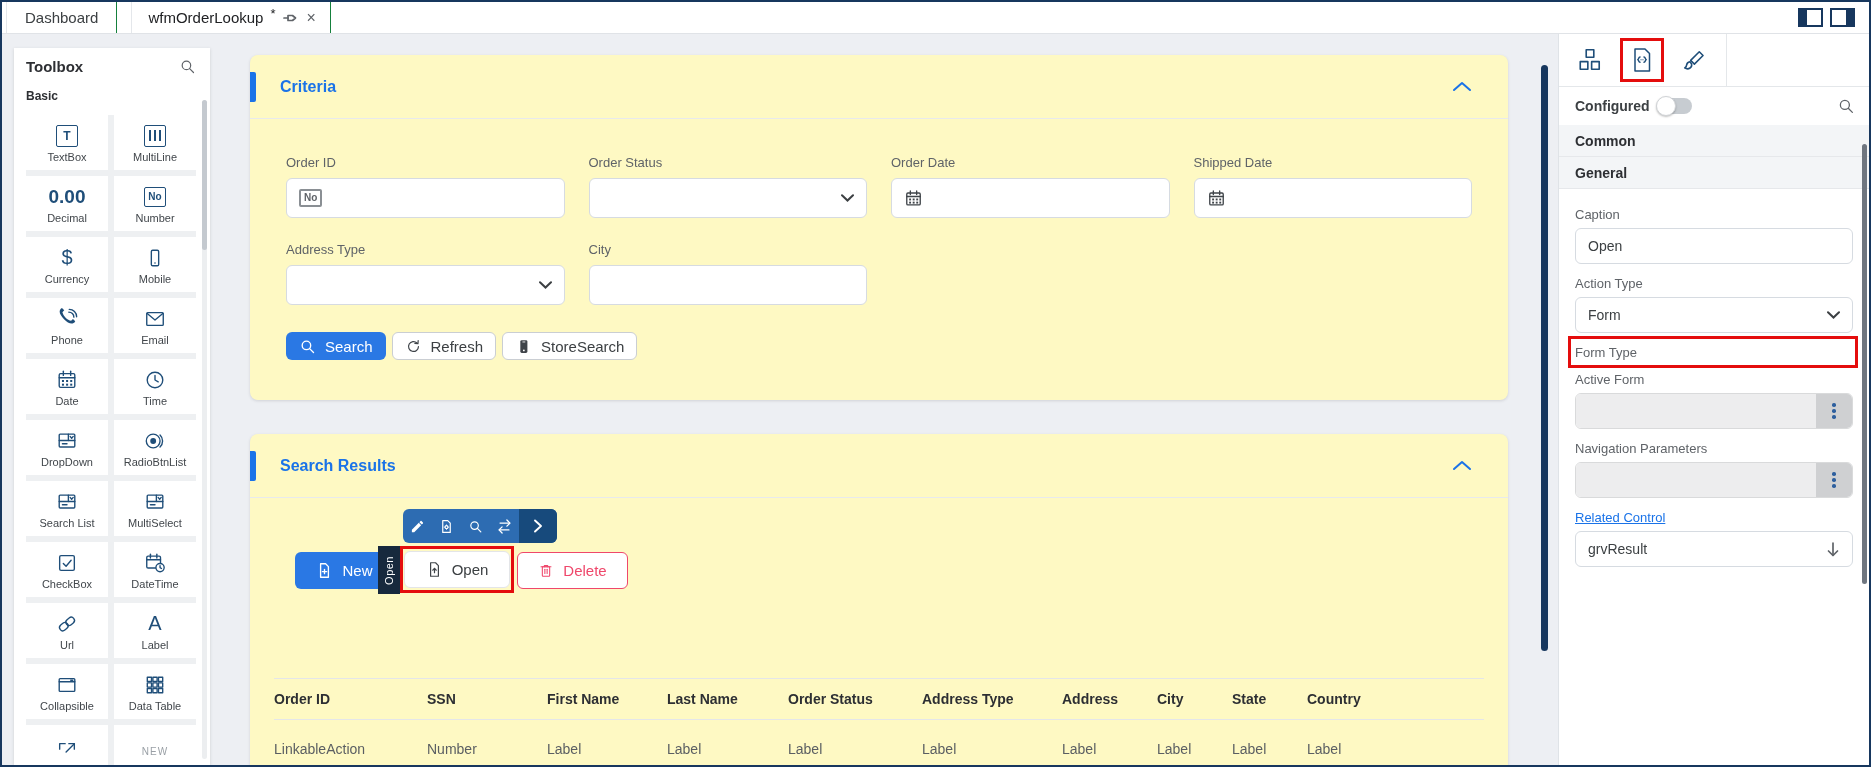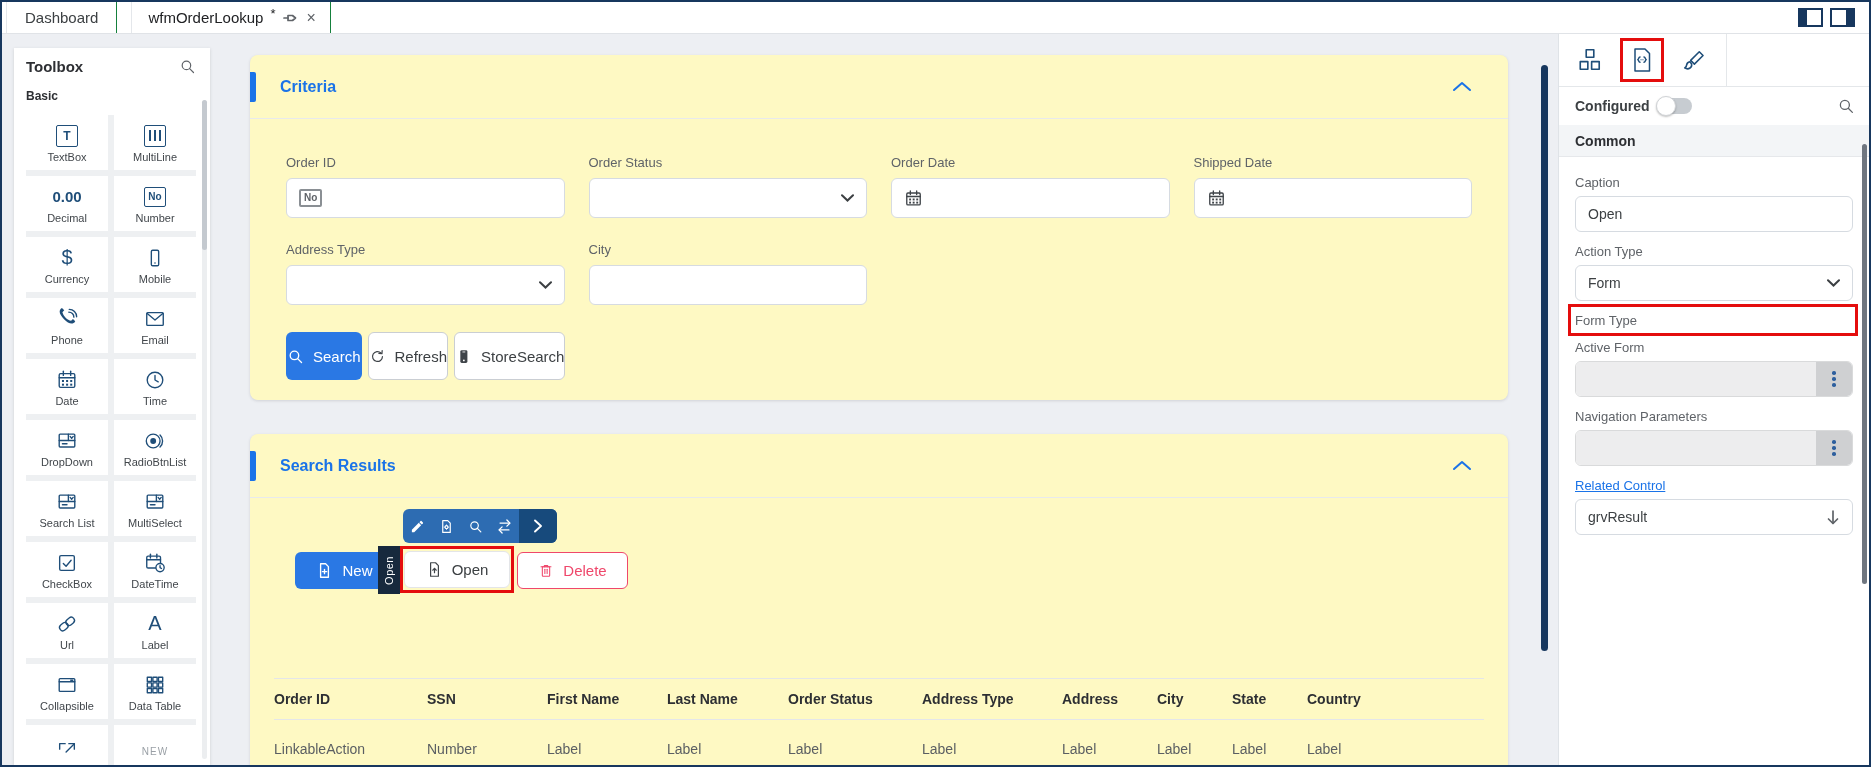--- a/index.html
+++ b/index.html
@@ -28,21 +28,21 @@
   .tbx-title{font-size:15px;font-weight:bold;color:#2d2f33;}
   .tbx-section{margin-top:14px;font-size:12px;font-weight:bold;color:#2d2f33;}
   .tbx-grid{margin-top:12px;display:grid;grid-template-columns:1fr 1fr;gap:6px;background:#eef0f2;}
   .tcard{background:#fff;height:55px;display:flex;flex-direction:column;align-items:center;justify-content:center;gap:3px;cursor:grab;}
   .tcard .lbl{font-size:11px;color:#41464b;line-height:1;}
   .tcard .ic{height:26px;display:flex;align-items:center;justify-content:center;color:#1f4e79;}
   .box-ic{min-width:22px;height:22px;border:1.6px solid #1f4e79;border-radius:2px;display:flex;align-items:center;justify-content:center;font-weight:bold;font-size:12px;color:#1f4e79;padding:0 2px;}
   .box-ic.small{font-size:10px;height:20px;}
   .bars{display:flex;gap:3px;}
   .bars i{width:2px;height:11px;background:#1f4e79;}
-  .txt-ic{font-size:15px;font-weight:bold;color:#1f4e79;}
+  .txt-ic{font-size:19px;font-weight:bold;color:#1f4e79;}
   .txt-ic.big{font-size:20px;font-weight:normal;}
   .txt-ic.new{font-size:10px;color:#9aa0a6;letter-spacing:1px;font-weight:normal;}
   .tbx-sb-track{position:absolute;right:3px;top:52px;bottom:6px;width:5px;background:#eceef0;border-radius:3px;}
   .tbx-sb-thumb{position:absolute;right:3px;top:52px;height:150px;width:5px;background:#c4c9cf;border-radius:3px;}
 
   
   .sn{stroke:#1f4e79;fill:none;stroke-width:1.5;stroke-linecap:round;stroke-linejoin:round;}
   .sw{stroke:#fff;fill:none;stroke-width:1.9;stroke-linecap:round;stroke-linejoin:round;}
   .sg{stroke:#5f6368;fill:none;stroke-width:1.7;stroke-linecap:round;stroke-linejoin:round;}
   .sd{stroke:#3f4449;fill:none;stroke-width:1.7;stroke-linecap:round;stroke-linejoin:round;}
@@ -58,21 +58,21 @@
   .collapse{margin-left:auto;cursor:pointer;display:flex;}
 
   .card-body{padding:36px 36px 0;}
   .fgrid{display:grid;grid-template-columns:repeat(4,1fr);column-gap:24px;row-gap:24px;}
   .fld .flabel{font-size:13px;color:#5f6368;margin-bottom:8px;}
   .ctrl{height:40px;border:1px solid #d6dbe1;border-radius:6px;background:#fff;display:flex;align-items:center;padding:0 12px;position:relative;}
   .ctrl .chev{margin-left:auto;display:flex;}
   .no-badge{border:2px solid #8a8f94;border-radius:2px;font-size:10px;font-weight:bold;color:#5f6368;padding:1px 3px;line-height:1.2;}
 
   .btnrow{display:flex;gap:6px;margin-top:27px;}
-  .btn{height:48px;border-radius:6px;display:inline-flex;align-items:center;justify-content:center;gap:9px;font-size:15px;cursor:pointer;padding:0 0;border:1px solid transparent;background:#fff;}
+  .btn{height:28px;border-radius:6px;display:inline-flex;align-items:center;justify-content:center;gap:9px;font-size:15px;cursor:pointer;padding:0 12px;border:1px solid transparent;background:#fff;}
   .btn.primary{background:#2a78e4;color:#fff;}
   .btn.plain{border-color:#caced3;color:#3c4043;}
 
   
   .res-body{position:relative;height:396px;}
   .float-bar{position:absolute;left:153px;top:11px;height:34px;display:flex;background:#2d6cb2;border-radius:6px;overflow:hidden;z-index:5;}
   .float-bar .fcell{width:29px;height:34px;display:flex;align-items:center;justify-content:center;cursor:pointer;}
   .float-bar .fcell.dark{width:38px;background:#174a7c;}
   .gbtn{position:absolute;height:37px;border-radius:6px;display:flex;align-items:center;justify-content:center;gap:9px;font-size:15px;cursor:pointer;}
   .gbtn.new{left:45px;top:54px;width:99px;background:#2a78e4;color:#fff;z-index:1;}
@@ -663,20 +663,23 @@
           <svg width="18" height="18" viewBox="0 0 24 24" class="sg">
               <circle cx="10.5" cy="10.5" r="6"></circle>
               <line x1="15" y1="15" x2="20.5" y2="20.5"></line>
             </svg>
         </span>
       </div>
 
       <div class="psec">
           <span>Common</span>
         </div>
+      <div class="psec">
+          <span>General</span>
+        </div>
 
       <div class="pfields">
         <div class="pgroup">
           <div class="plabel">Caption</div>
           <div class="pctrl">
               <span>Open</span>
             </div>
         </div>
 
 

